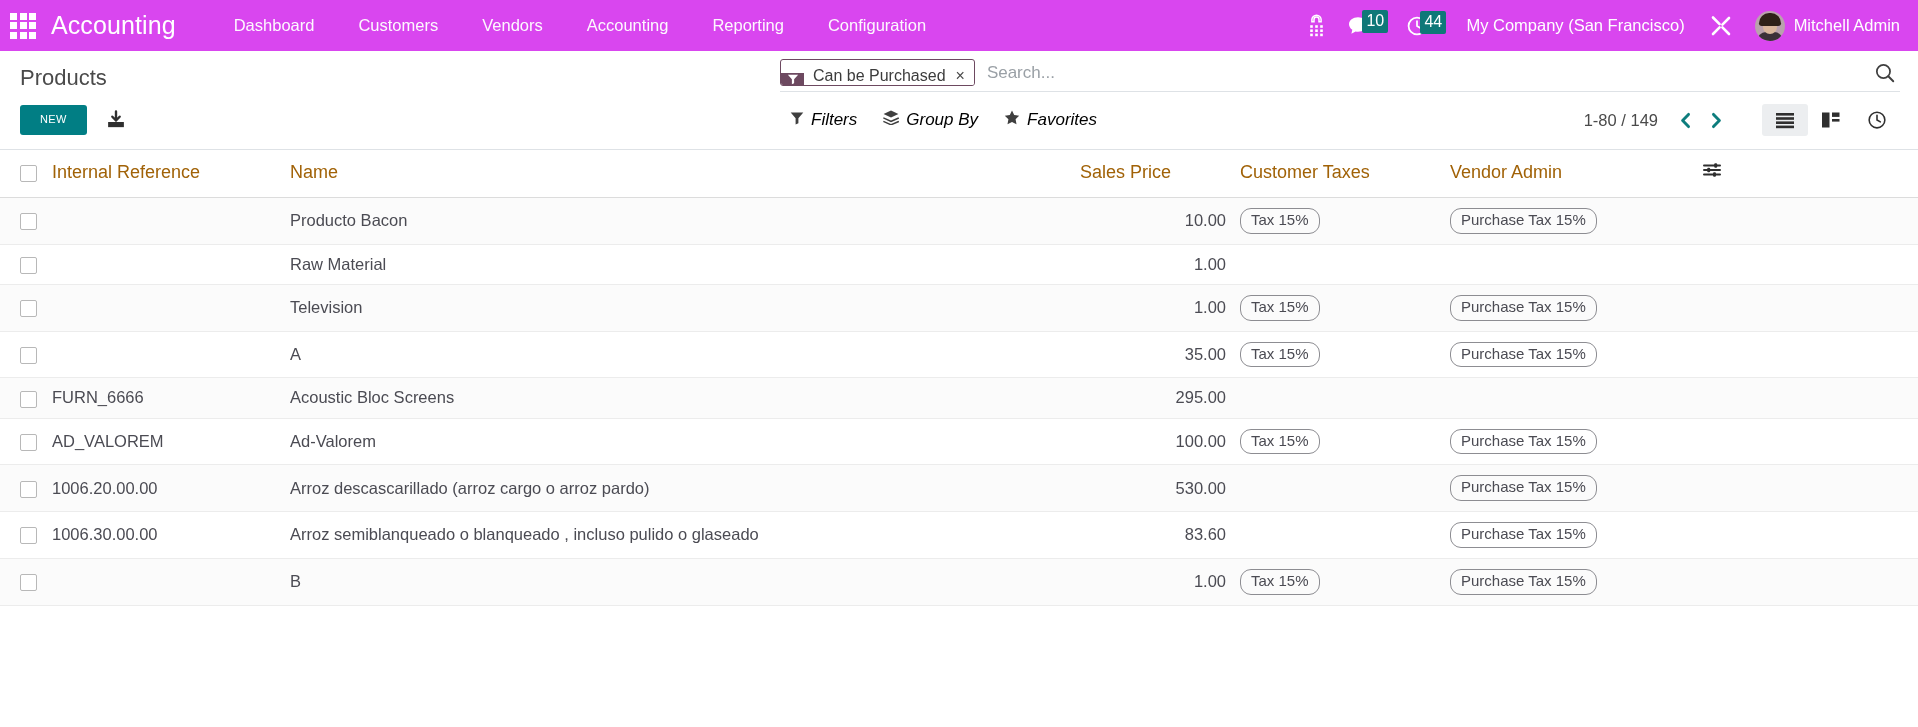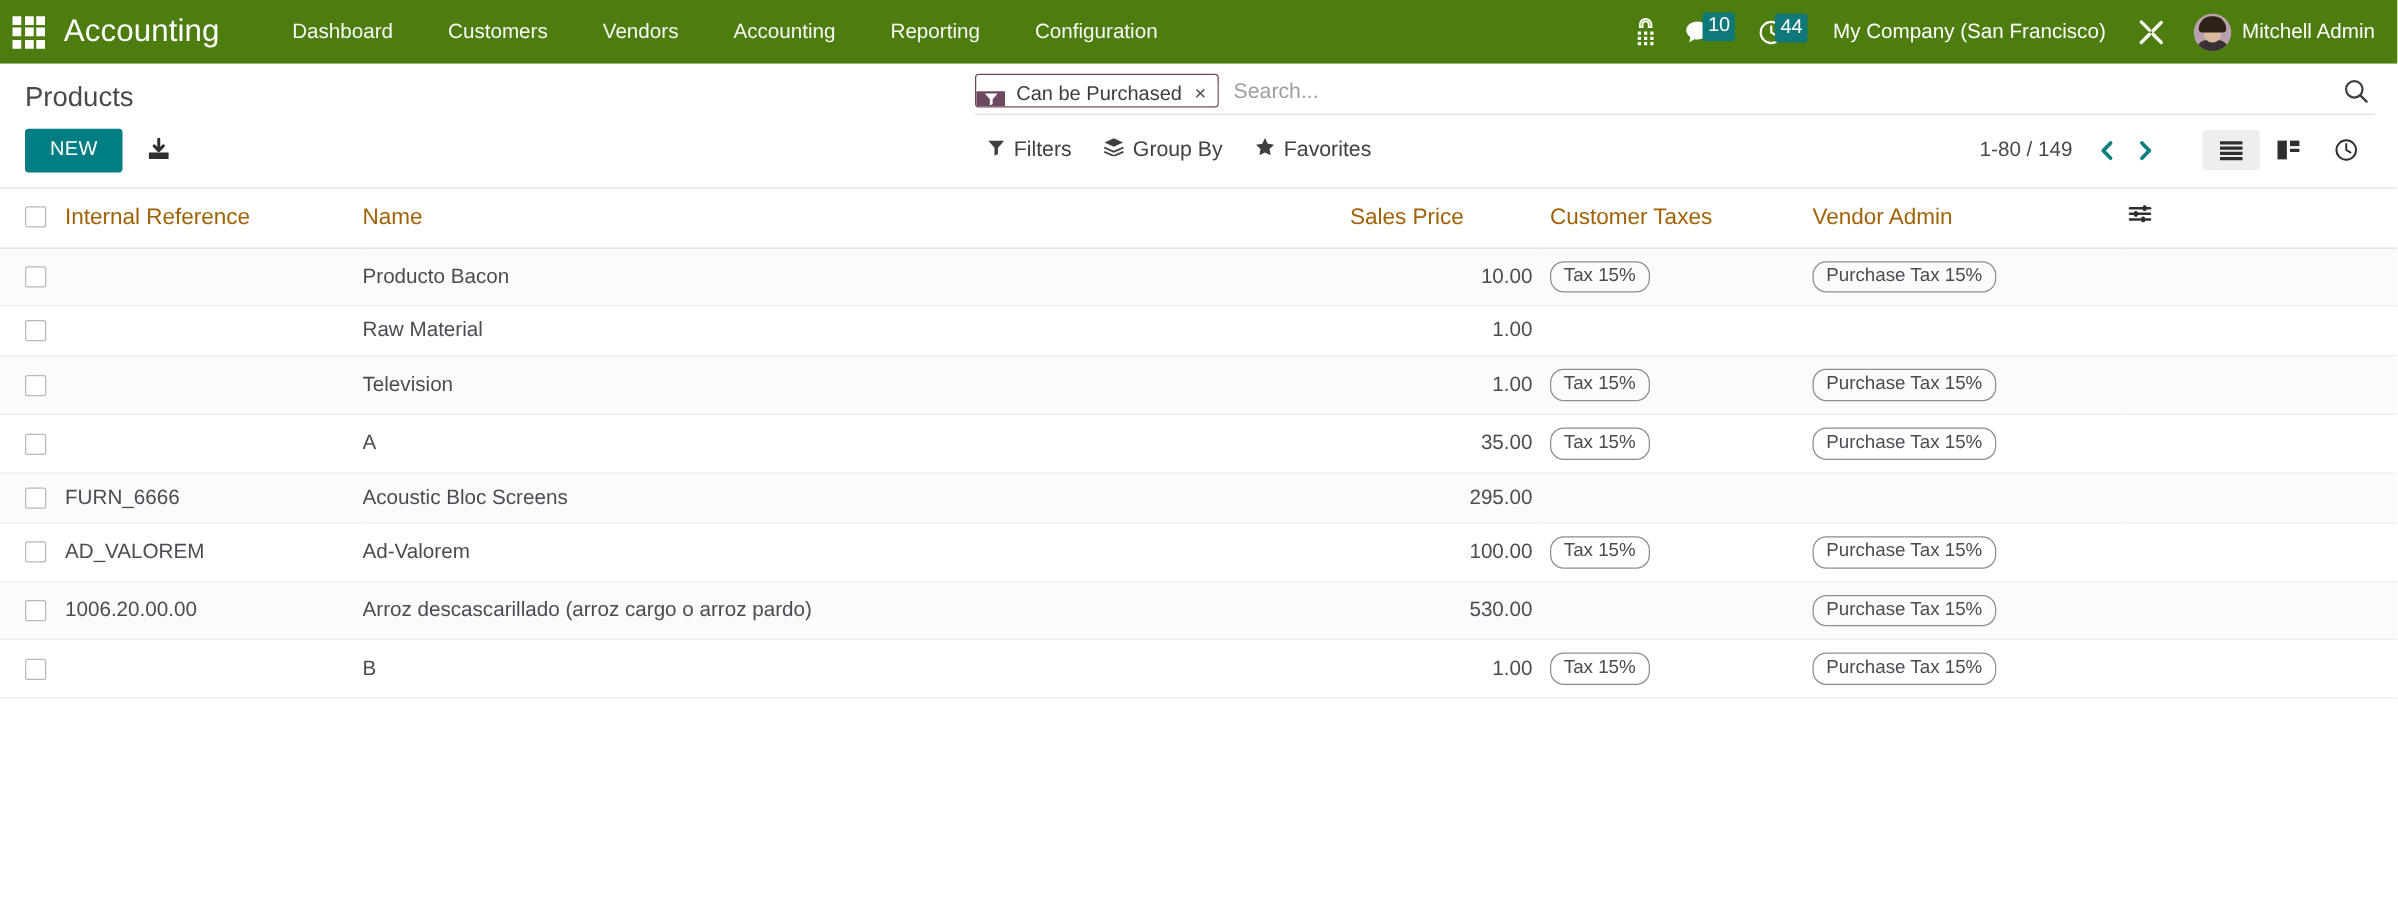--- a/index.html
+++ b/index.html
@@ -8,21 +8,21 @@
     width: 1918px; height: 727px;
     overflow: hidden;
     background: #ffffff;
     font-family: "Liberation Sans", sans-serif;
     -webkit-font-smoothing: antialiased;
   }
 
   
   .navbar {
     height: 51px;
-    background: #4d7c0f;
+    background: #d946ef;
     display: flex;
     align-items: center;
     padding: 0 18px 0 6px;
     color: #ffffff;
     position: relative;
   }
   .apps-grid {
     width: 34px; height: 34px;
     display: grid;
     grid-template-columns: repeat(3, 7px);
@@ -204,21 +204,21 @@
     display: flex;
     align-items: center;
     padding: 10px 18px 12px 20px;
     position: relative;
     min-height: 52px;
   }
   .btn-new {
     background: #017e84;
     color: #ffffff;
     border: 0;
-    font-size: 16px;
+    font-size: 11px;
     padding: 8px 20px 9px;
     border-radius: 3px;
     cursor: pointer;
     letter-spacing: .3px;
     font-family: "Liberation Sans", sans-serif;
     line-height: 1.1;
   }
   .btn-import {
     margin-left: 14px;
     display: flex;
@@ -232,23 +232,24 @@
     left: 790px;
     display: flex;
     align-items: center;
     gap: 26px;
   }
   .cp-tool {
     display: flex;
     align-items: flex-start;
     gap: 7px;
     font-size: 17px;
-    color: #404040;
-    cursor: pointer;
-    white-space: nowrap;
+    color: #000000;
+    cursor: pointer;
+    white-space: nowrap;
+    font-style: italic;
   }
   .cp-right {
     margin-left: auto;
     display: flex;
     align-items: center;
     gap: 0;
   }
   .pager-value {
     font-size: 16.5px;
     color: #4a4a4a;
@@ -610,20 +611,29 @@
           <td class="col-check"><span class="cbox"></span></td>
           <td class="col-ref">1006.20.00.00</td>
           <td class="col-name">Arroz descascarillado (arroz cargo o arroz pardo)</td>
           <td class="col-price price-cell">530.00</td>
           <td class="col-ctax"></td>
           <td class="col-vtax"><span class="tax-badge">Purchase Tax 15%</span></td>
           <td class="col-opt"></td>
         </tr>
         <tr>
           <td class="col-check"><span class="cbox"></span></td>
+          <td class="col-ref">1006.30.00.00</td>
+          <td class="col-name">Arroz semiblanqueado o blanqueado , incluso pulido o glaseado</td>
+          <td class="col-price price-cell">83.60</td>
+          <td class="col-ctax"></td>
+          <td class="col-vtax"><span class="tax-badge">Purchase Tax 15%</span></td>
+          <td class="col-opt"></td>
+        </tr>
+        <tr>
+          <td class="col-check"><span class="cbox"></span></td>
           <td class="col-ref"></td>
           <td class="col-name">B</td>
           <td class="col-price price-cell">1.00</td>
           <td class="col-ctax"><span class="tax-badge">Tax 15%</span></td>
           <td class="col-vtax"><span class="tax-badge">Purchase Tax 15%</span></td>
           <td class="col-opt"></td>
         </tr>
       </tbody>
   </table>
 </div>

